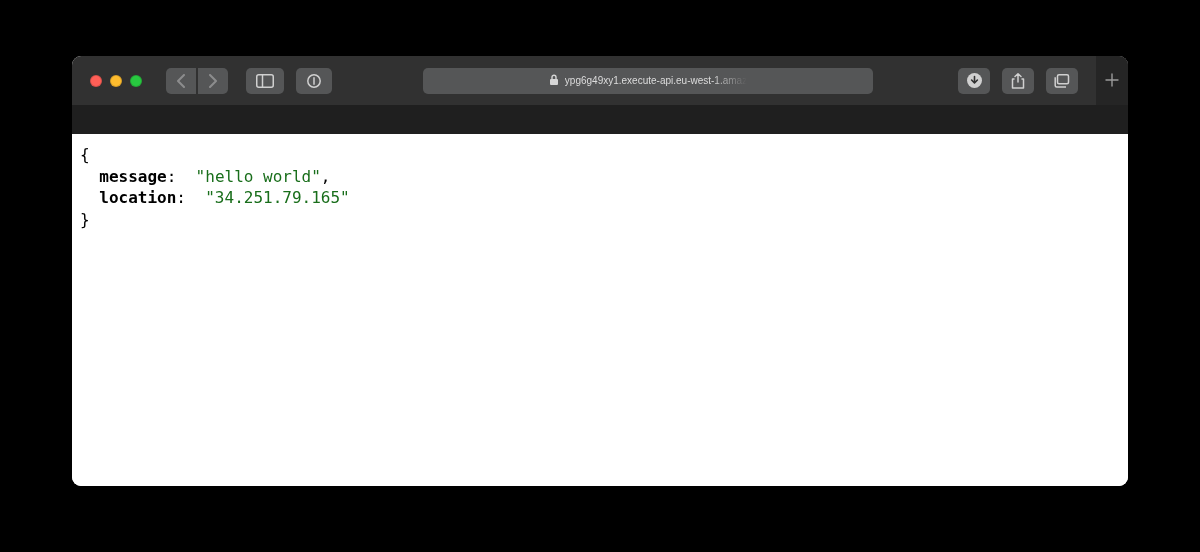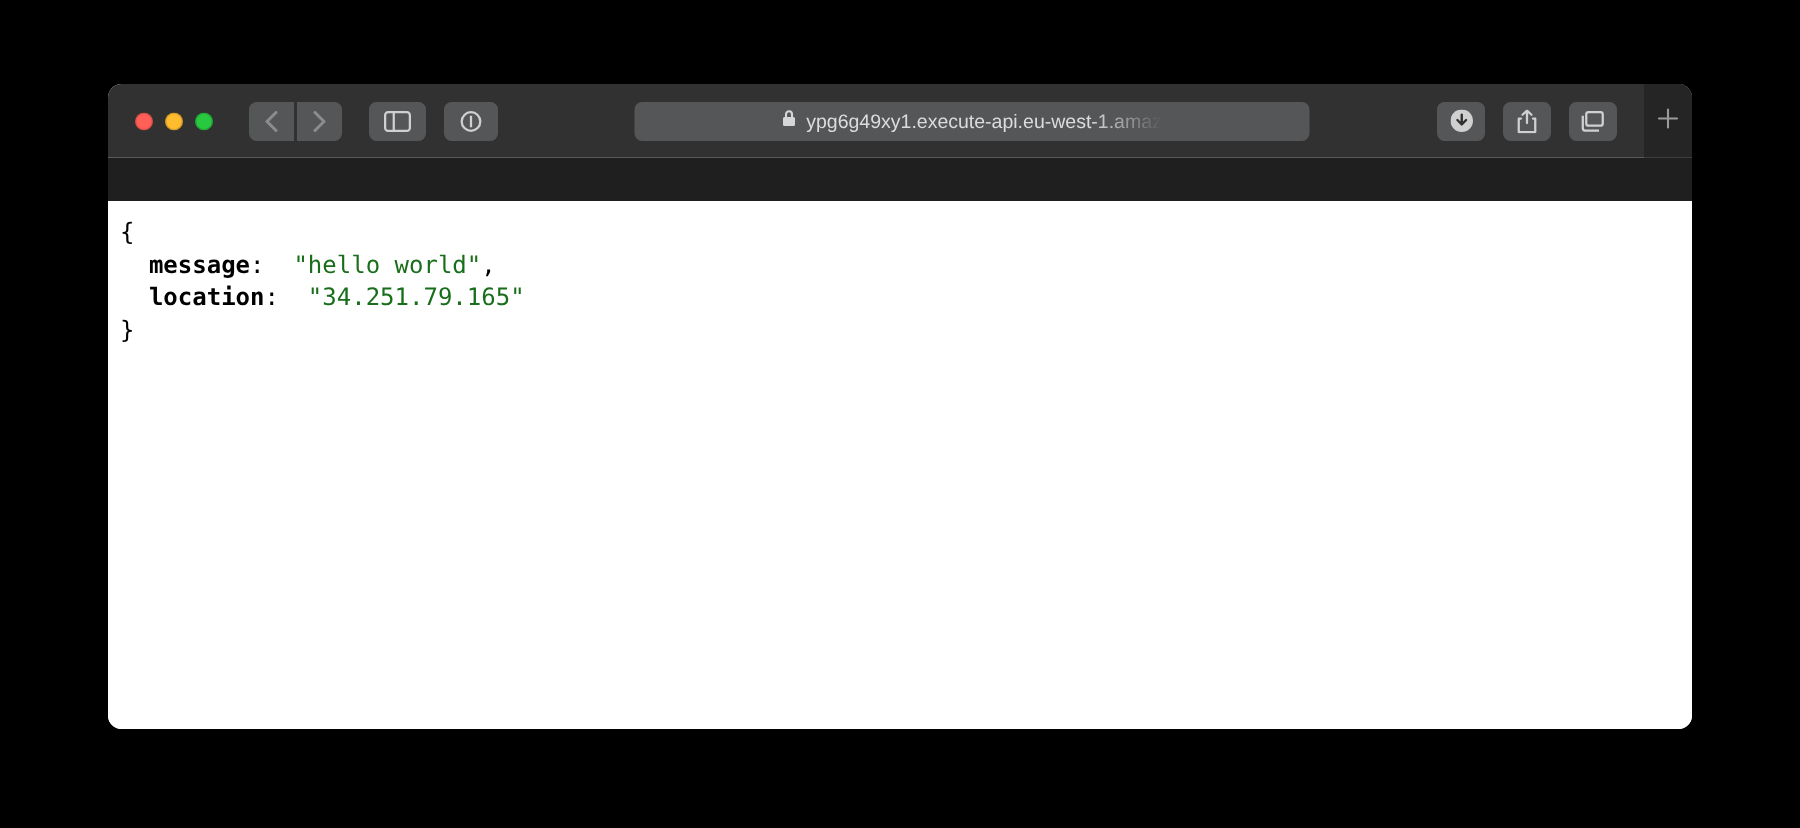--- a/index.html
+++ b/index.html
@@ -70,21 +70,21 @@
       flex: 0 1 450px;
       height: 26px;
       background: #555657;
       border-radius: 5px;
       display: flex;
       align-items: center;
       justify-content: center;
       gap: 6px;
       padding: 0 10px;
       margin: 0 auto;
-      font-size: 13px;
+      font-size: 10px;
       color: #dcdcdc;
       font-weight: 500;
       overflow: hidden;
     }
     .addr .fade {
       mask-image: linear-gradient(to right, black 80%, transparent 100%);
       -webkit-mask-image: linear-gradient(to right, black 80%, transparent 100%);
       white-space: nowrap;
     }
 

